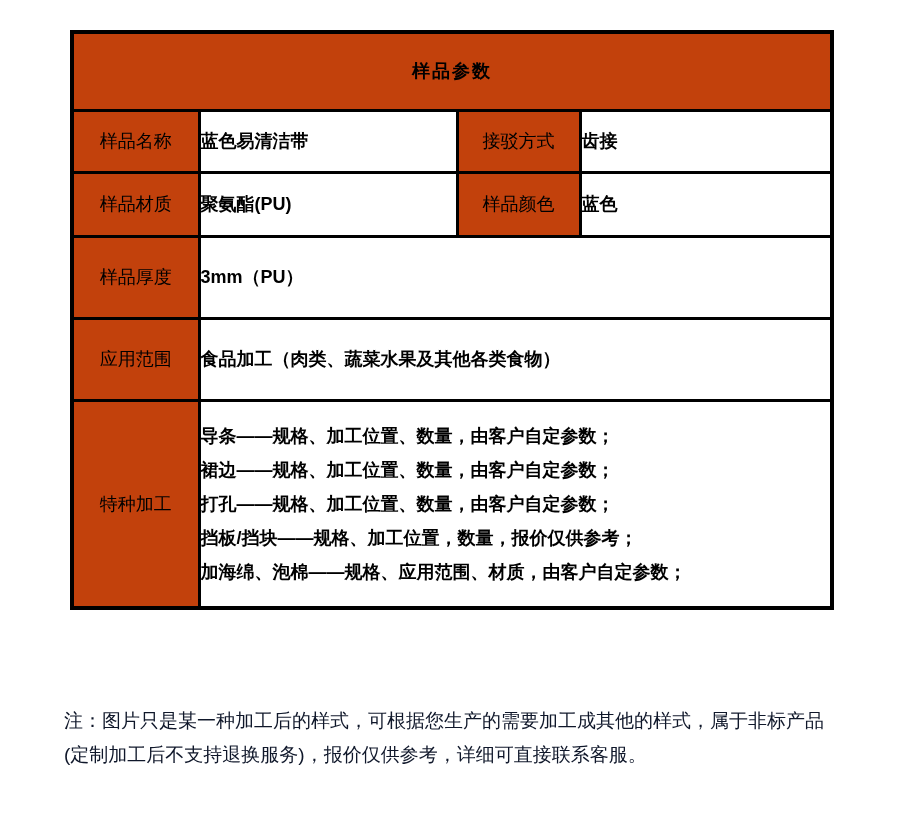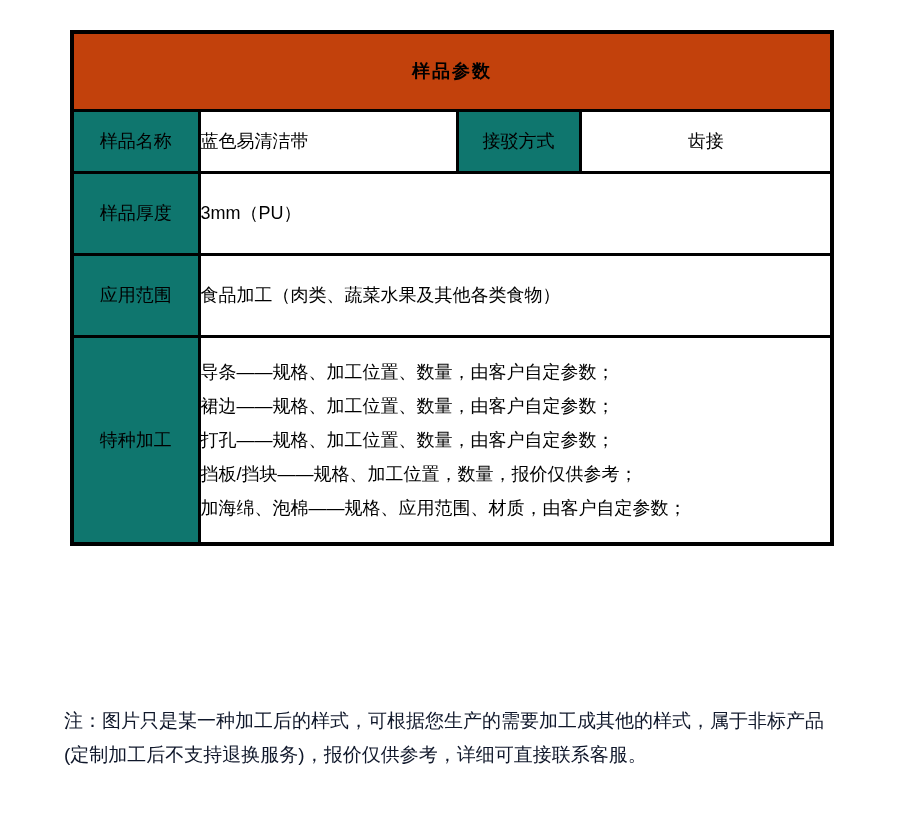--- a/index.html
+++ b/index.html
@@ -33,27 +33,27 @@
   }
   td.title-cell {
     height: 78px;
     text-align: center;
     font-size: 34px;
     font-weight: bold;
     letter-spacing: 2px;
     background: #c2410c;
   }
   td.label {
-    background: #0f766e;
+    background: #c2410c;
     text-align: center;
     width: 127px;
   }
   td.label.spaced { letter-spacing: 8px; padding-left: 8px; }
-  td.value { padding-left: 18px; text-align: left; background: #ffffff; }
-  td.value.centered { padding-left: 0; text-align: center; }
+  td.value { padding-left: 18px; text-align: left; background: #ffffff; font-weight: bold; }
+  td.value.centered { padding-left: 0; text-align: left; }
   tr.r1 td { height: 62px; }
   tr.r2 td { height: 64px; }
   tr.r3 td { height: 82px; margin-top: 40px; }
   tr.r4 td { height: 82px; margin-top: 20px; }
   tr.r5 td { height: 208px; }
   tr.r6 td { height: 77px; }
   .multiline { line-height: 34px; padding: 6px 0 6px 18px; }
   .multiline div { white-space: nowrap; }
   .footnote {
     position: absolute;
@@ -80,20 +80,26 @@
     <tbody>
         <tr>
       <td class="title-cell" colspan="4">样品参数</td>
     </tr>
     <tr class="r1">
       <td class="label">样品名称</td>
       <td class="value">蓝色易清洁带</td>
       <td class="label">接驳方式</td>
       <td class="value centered">齿接</td>
     </tr>
+    <tr class="r2">
+      <td class="label">样品材质</td>
+      <td class="value">聚氨酯(PU)</td>
+      <td class="label">样品颜色</td>
+      <td class="value centered">蓝色</td>
+    </tr>
     <tr class="r3">
       <td class="label">样品厚度</td>
       <td class="value" colspan="3">3mm（PU）</td>
     </tr>
     <tr class="r4">
       <td class="label">应用范围</td>
       <td class="value" colspan="3">食品加工（肉类、蔬菜水果及其他各类食物）</td>
     </tr>
     <tr class="r5">
       <td class="label">特种加工</td>

